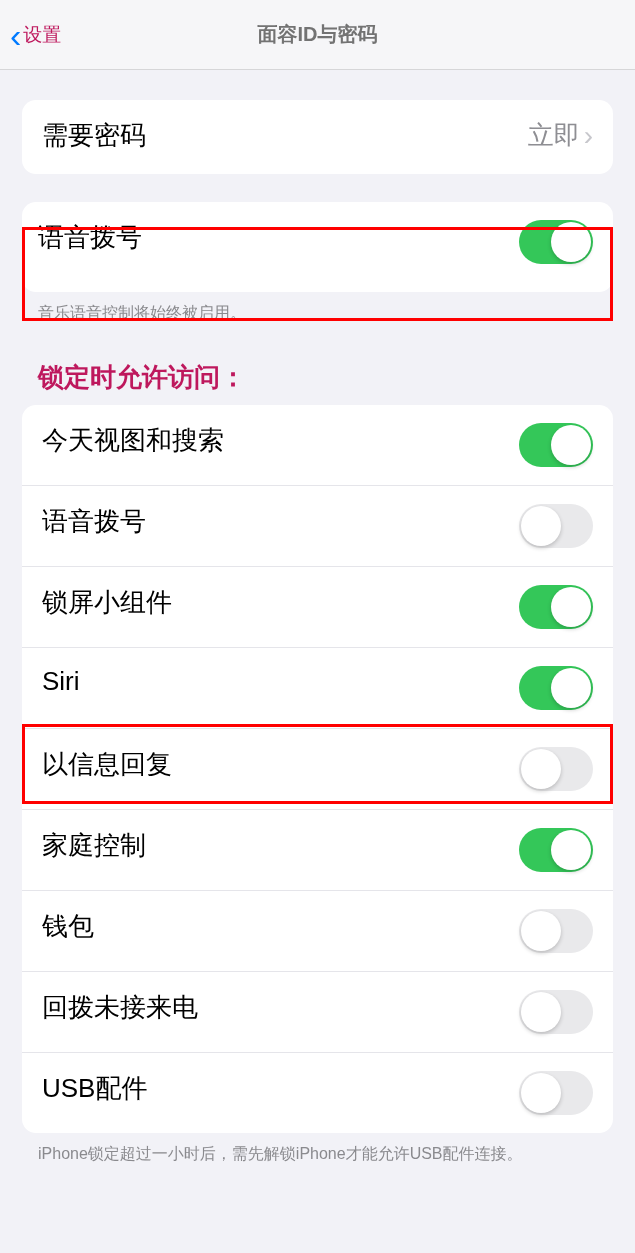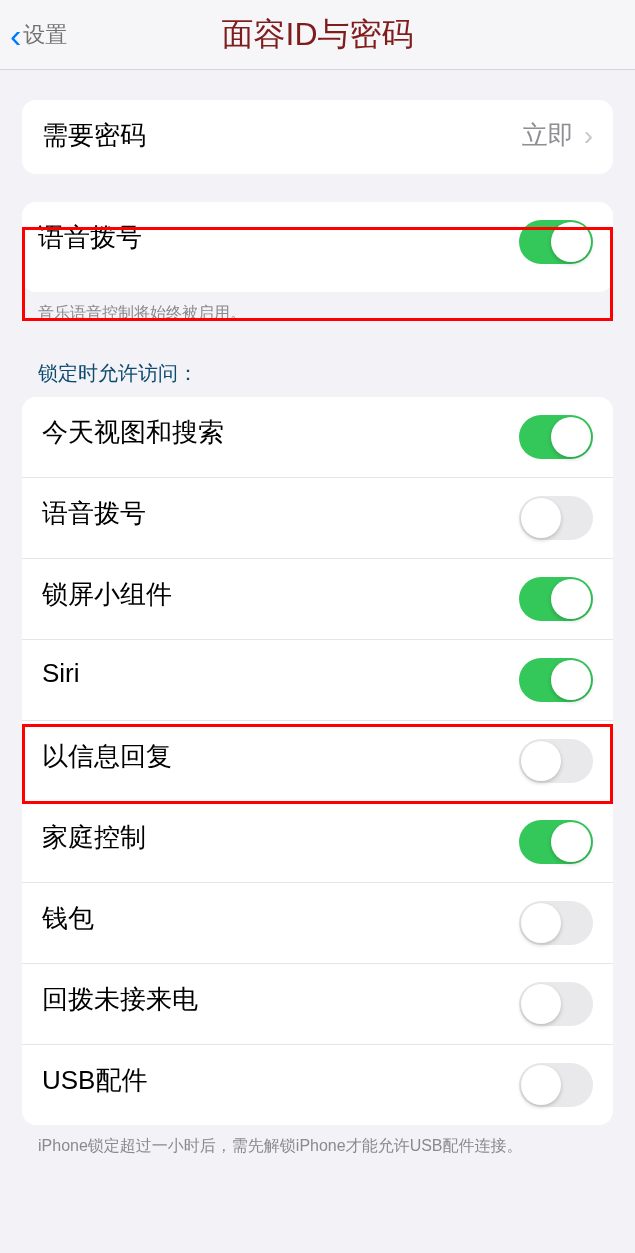--- a/index.html
+++ b/index.html
@@ -30,27 +30,27 @@
       align-items: center;
       gap: 2px;
     }
     .back-chevron {
       color: #007aff;
       font-size: 34px;
       font-weight: 400;
       line-height: 1;
     }
     .back-label {
+      color: #be185d;
+      font-size: 19px;
+    }
+    .header-title {
+      font-size: 20px;
+      font-weight: 700;
       color: #737373;
-      font-size: 22px;
-    }
-    .header-title {
-      font-size: 32px;
-      font-weight: 400;
-      color: #7f1d1d;
     }
     .content {
       padding: 0;
     }
     .group {
       margin-top: 30px;
     }
     .group:first-child {
       margin-top: 30px;
     }
@@ -70,21 +70,21 @@
     .row + .row {
       border-top: 1px solid #e5e5ea;
     }
     .row-label {
       font-size: 26px;
       color: #000;
     }
     .row-right {
       display: flex;
       align-items: center;
-      gap: 10px;
+      gap: 4px;
     }
     .row-value {
       font-size: 26px;
       color: #8e8e93;
     }
     .chevron-right {
       color: #c7c7cc;
       font-size: 28px;
       font-weight: 300;
     }
@@ -114,23 +114,24 @@
     .toggle.on .toggle-knob {
       left: 32px;
     }
     .footer-text {
       font-size: 16px;
       color: #8a8a8e;
       padding: 10px 38px 0 38px;
       line-height: 1.4;
     }
     .section-header {
-      font-size: 20px;
-      color: #0c4a6e;
+      font-size: 26px;
+      color: #be185d;
       padding: 0 38px 10px 38px;
+      font-weight: bold;
     }
     .highlight-box {
       border: 3px solid #ff0000;
       position: absolute;
       pointer-events: none;
     }
     .highlight1 {
       left: 22px;
       top: 227px;
       width: 591px;

